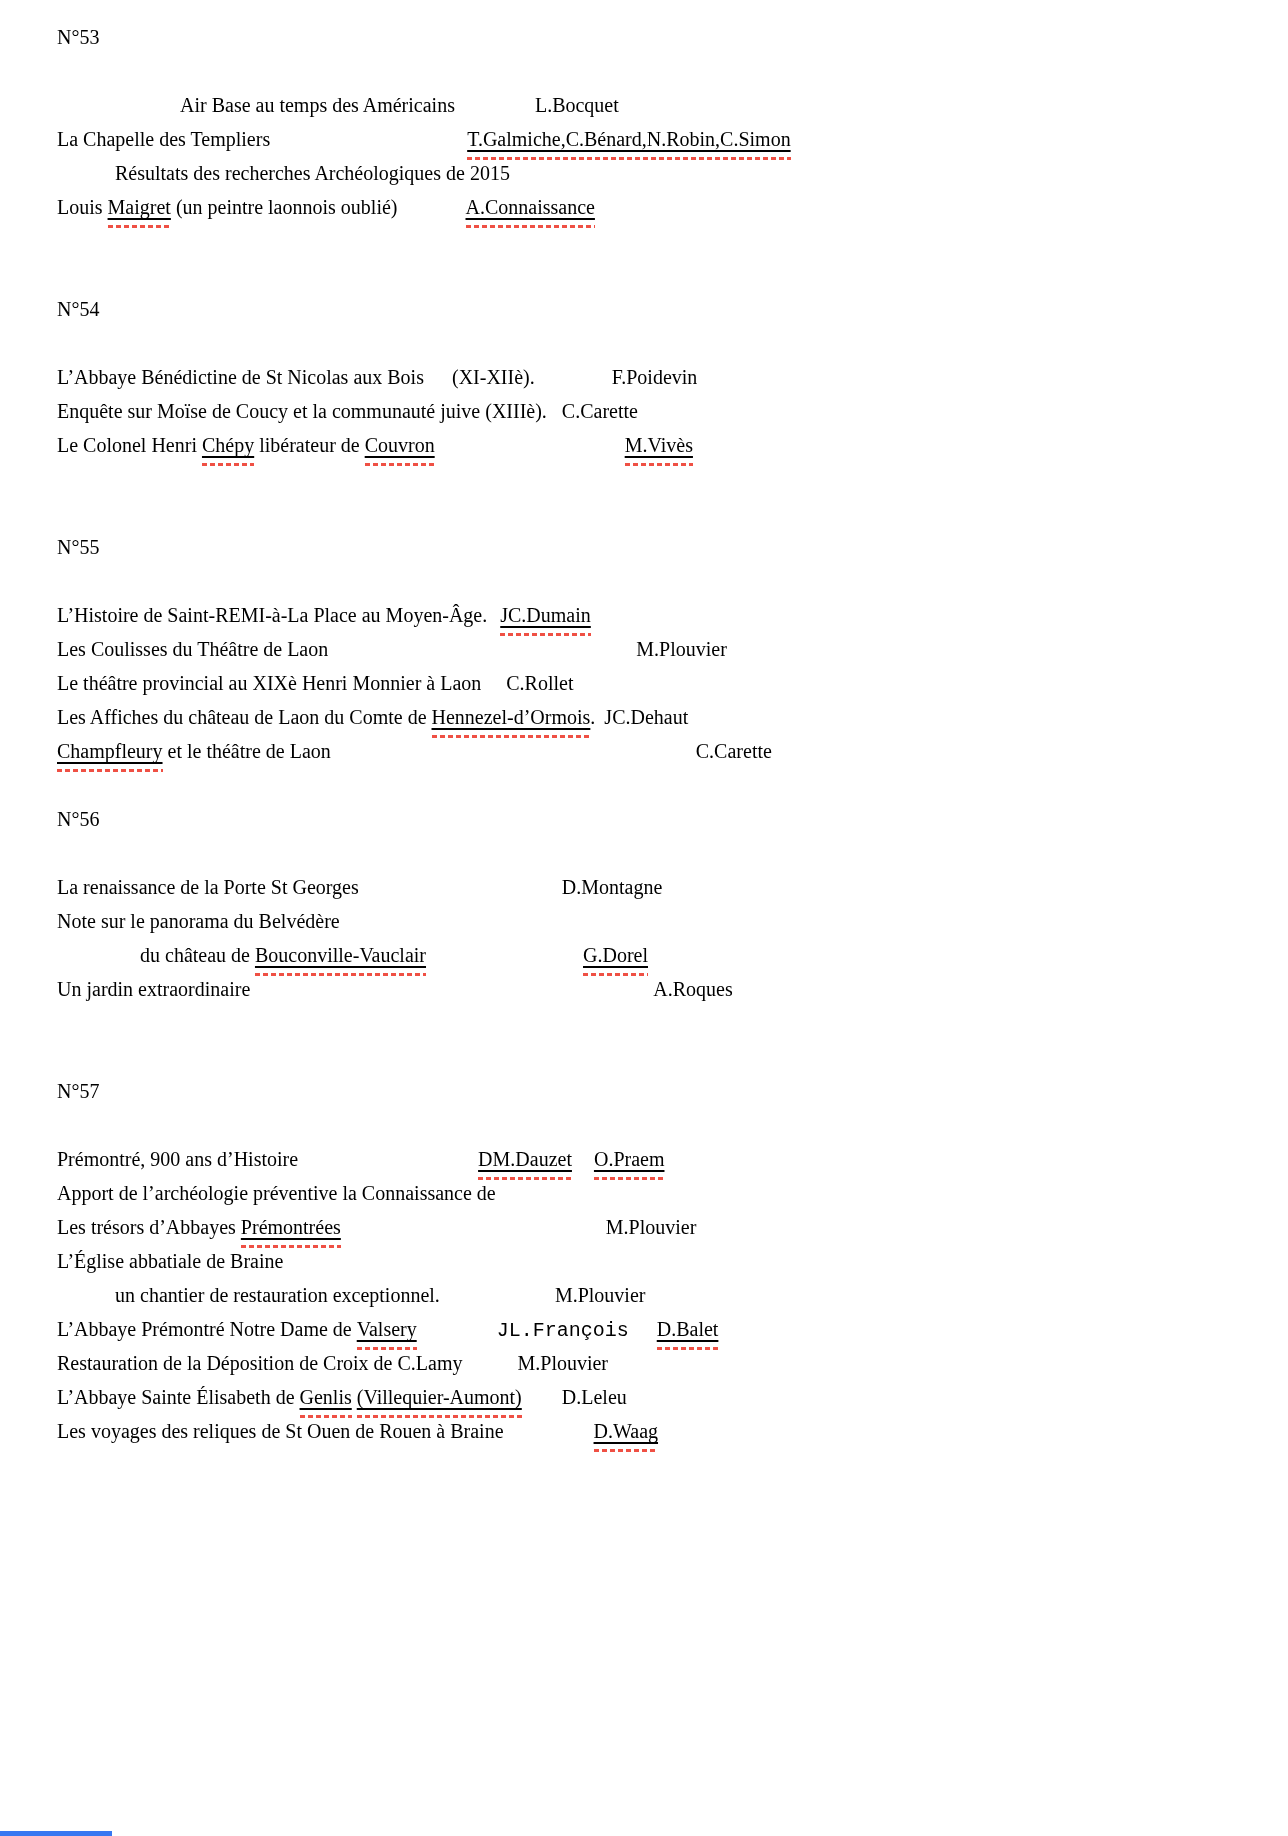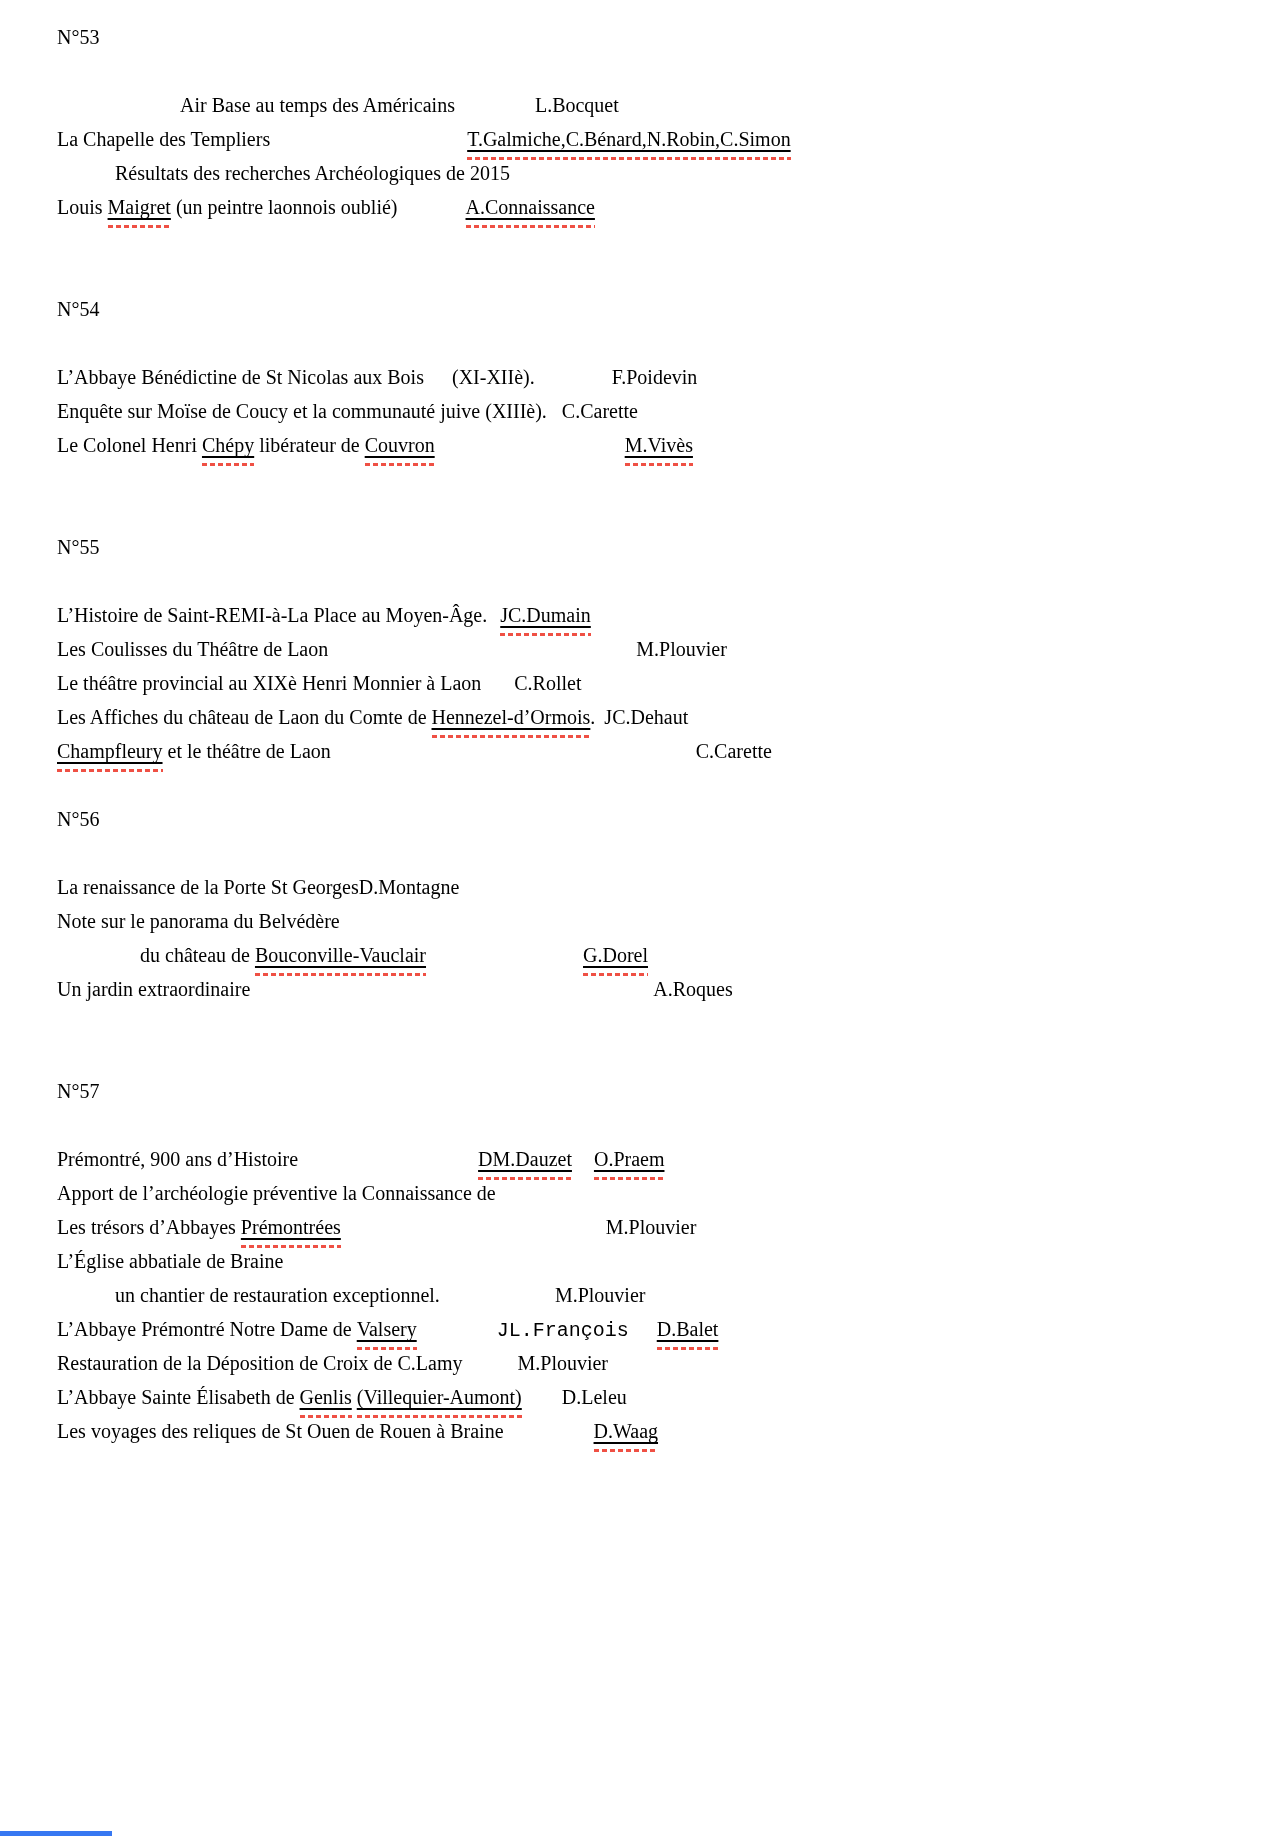--- a/index.html
+++ b/index.html
@@ -53,27 +53,27 @@
     <div class="line"></div>
     <div class="line"><span>L’Abbaye Bénédictine de St Nicolas aux Bois</span><span style="margin-left: 28px;">(XI-XIIè).</span><span style="margin-left: 77px;">F.Poidevin</span></div>
     <div class="line"><span>Enquête sur Moïse de Coucy et la communauté juive (XIIIè).</span><span style="margin-left: 15px;">C.Carette</span></div>
     <div class="line"><span>Le Colonel Henri </span><span class="sq">Chépy</span><span> libérateur de </span><span class="sq">Couvron</span><span class="sq" style="margin-left: 190px;">M.Vivès</span></div>
     <div class="line"></div>
     <div class="line"></div>
     <div class="line">N°55</div>
     <div class="line"></div>
     <div class="line"><span>L’Histoire de Saint-REMI-à-La Place au Moyen-Âge.</span><span class="sq" style="margin-left: 13px;">JC.Dumain</span></div>
     <div class="line"><span>Les Coulisses du Théâtre de Laon</span><span style="margin-left: 308px;">M.Plouvier</span></div>
-    <div class="line"><span>Le théâtre provincial au XIXè Henri Monnier à Laon</span><span style="margin-left: 33px;">C.Rollet</span></div>
+    <div class="line"><span>Le théâtre provincial au XIXè Henri Monnier à Laon</span><span style="margin-left: 25px;">C.Rollet</span></div>
     <div class="line"><span>Les Affiches du château de Laon du Comte de </span><span class="sq">Hennezel-d’Ormois</span><span>. </span><span style="margin-left: 4px;">JC.Dehaut</span></div>
     <div class="line"><span class="sq">Champfleury</span><span> et le théâtre de Laon</span><span style="margin-left: 365px;">C.Carette</span></div>
     <div class="line"></div>
     <div class="line">N°56</div>
     <div class="line"></div>
-    <div class="line"><span>La renaissance de la Porte St Georges</span><span style="">D.Montagne</span></div>
+    <div class="line"><span>La renaissance de la Porte St Georges</span><span style="margin-left: 203px;">D.Montagne</span></div>
     <div class="line"><span>Note sur le panorama du Belvédère</span></div>
     <div class="line" style="padding-left: 83px;"><span>du château de </span><span class="sq">Bouconville-Vauclair</span><span class="sq" style="margin-left: 157px;">G.Dorel</span></div>
     <div class="line"><span>Un jardin extraordinaire</span><span style="margin-left: 403px;">A.Roques</span></div>
     <div class="line"></div>
     <div class="line"></div>
     <div class="line">N°57</div>
     <div class="line"></div>
     <div class="line"><span>Prémontré, 900 ans d’Histoire</span><span class="sq" style="margin-left: 180px;">DM.Dauzet</span><span class="sq" style="margin-left: 22px;">O.Praem</span></div>
     <div class="line"><span>Apport de l’archéologie préventive la Connaissance de</span></div>
     <div class="line"><span>Les trésors d’Abbayes </span><span class="sq">Prémontrées</span><span style="margin-left: 265px;">M.Plouvier</span></div>

